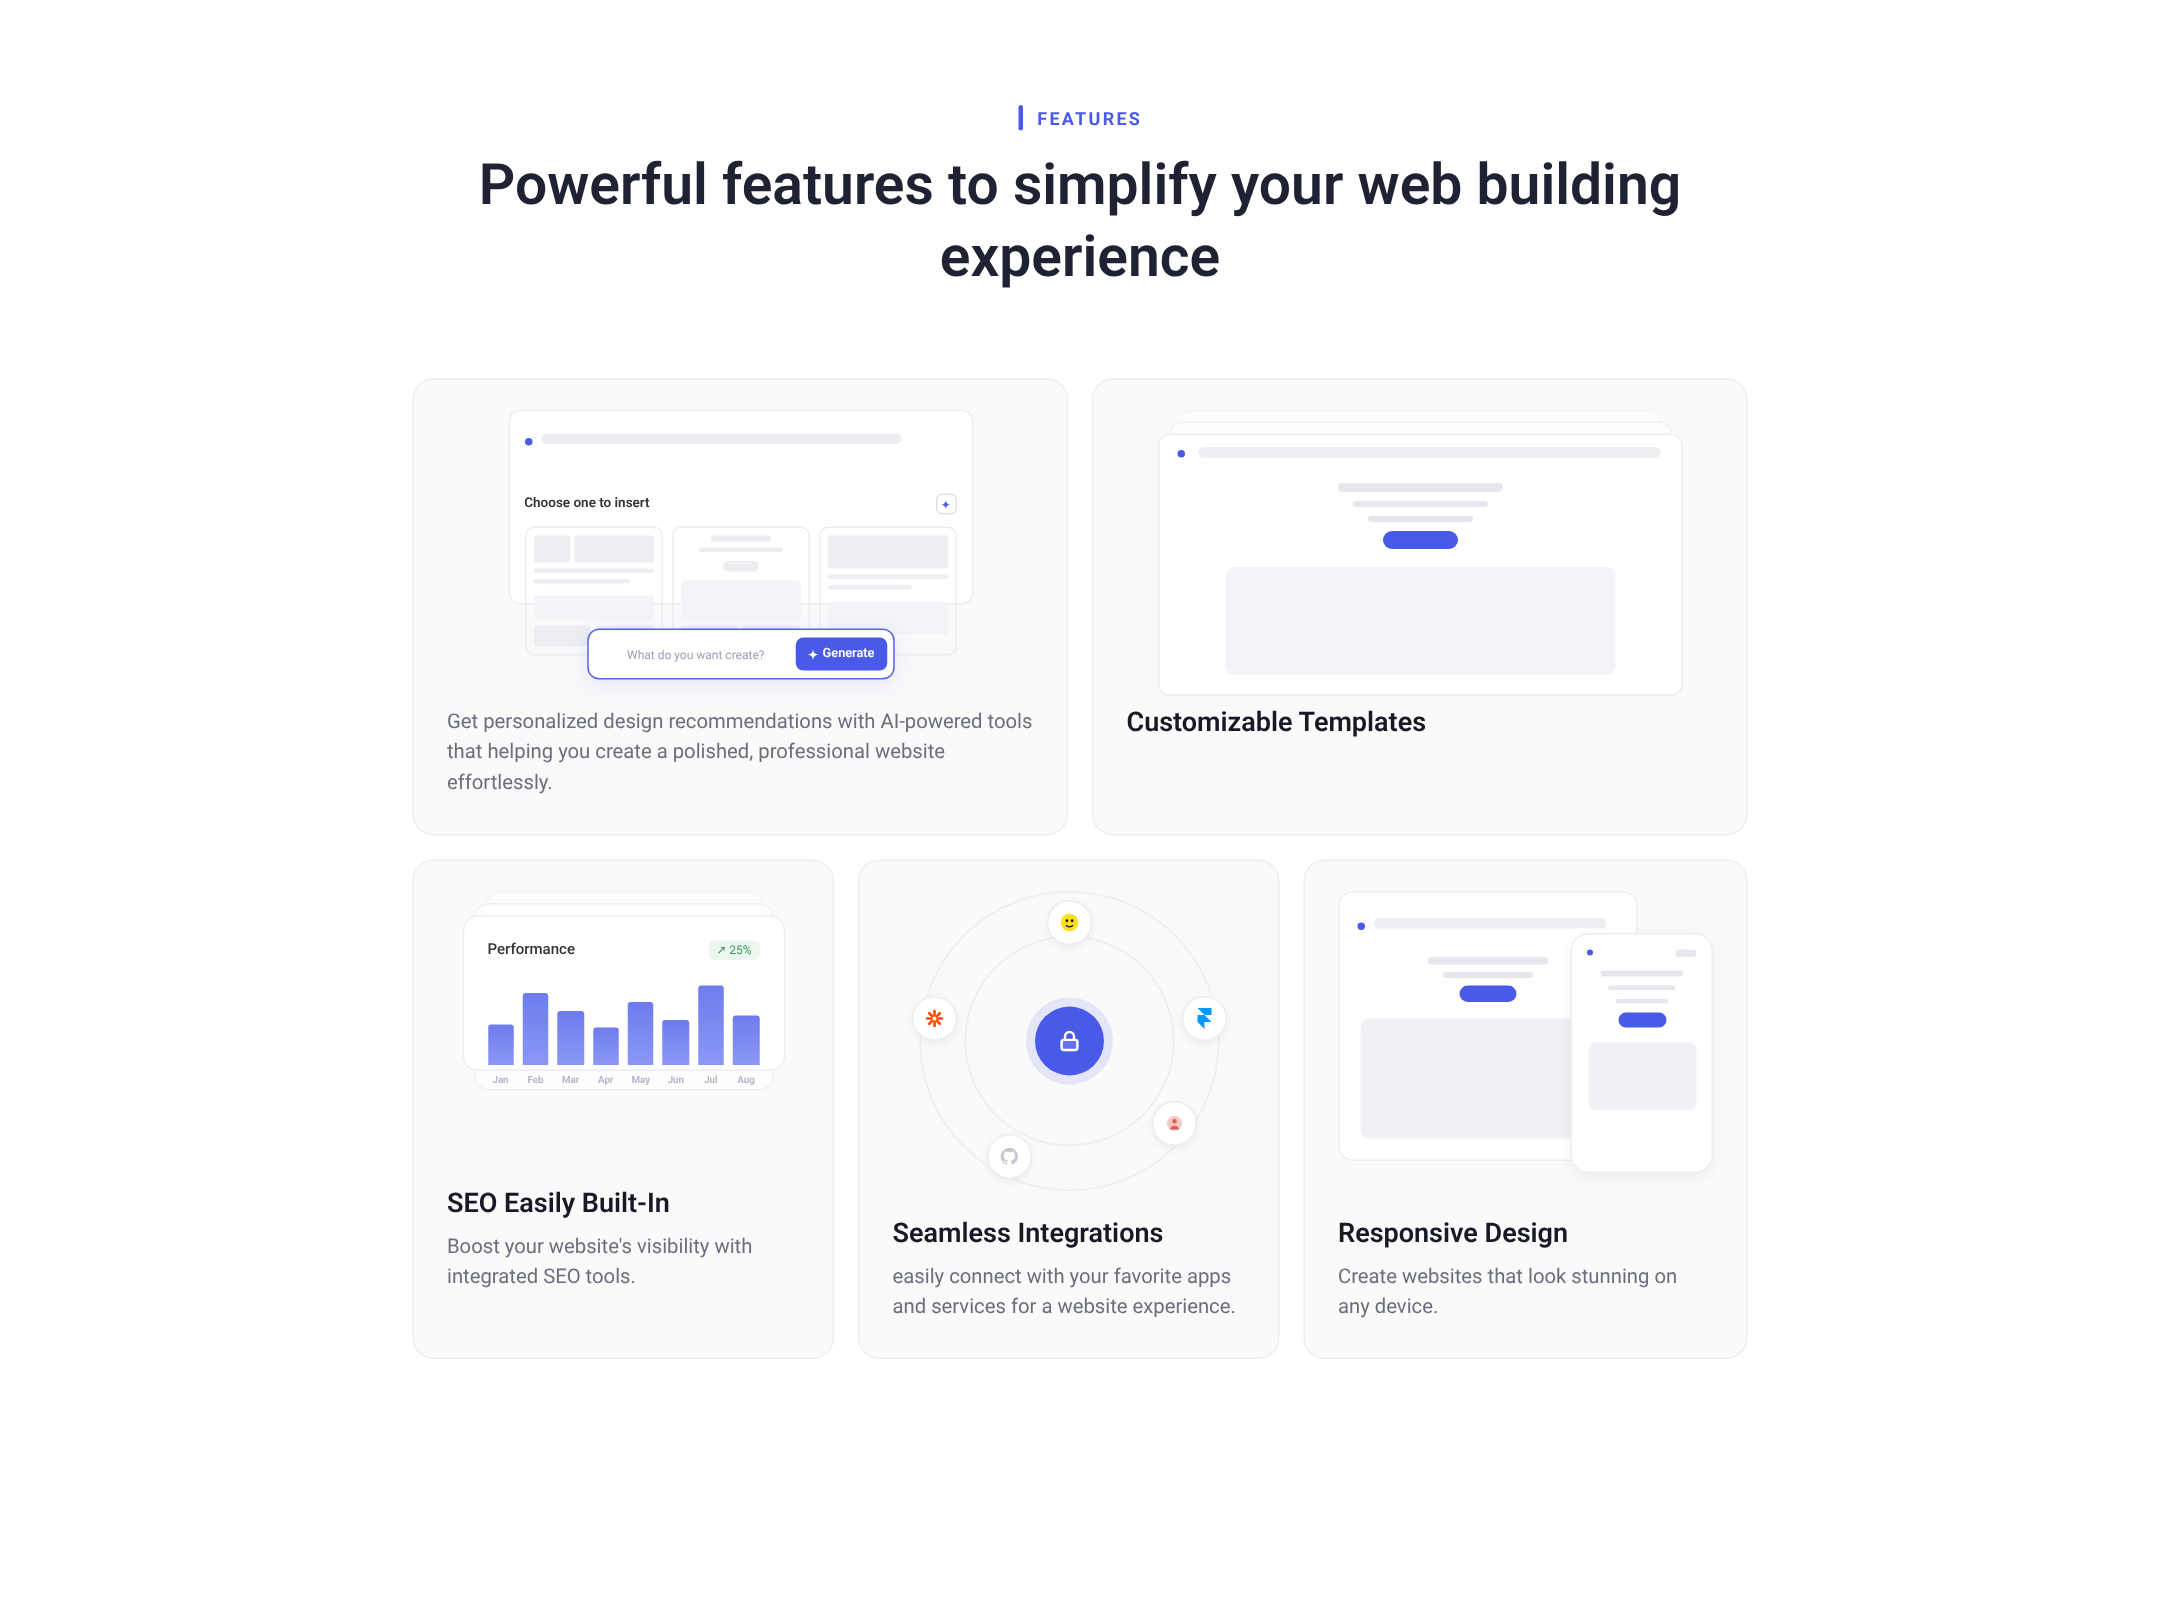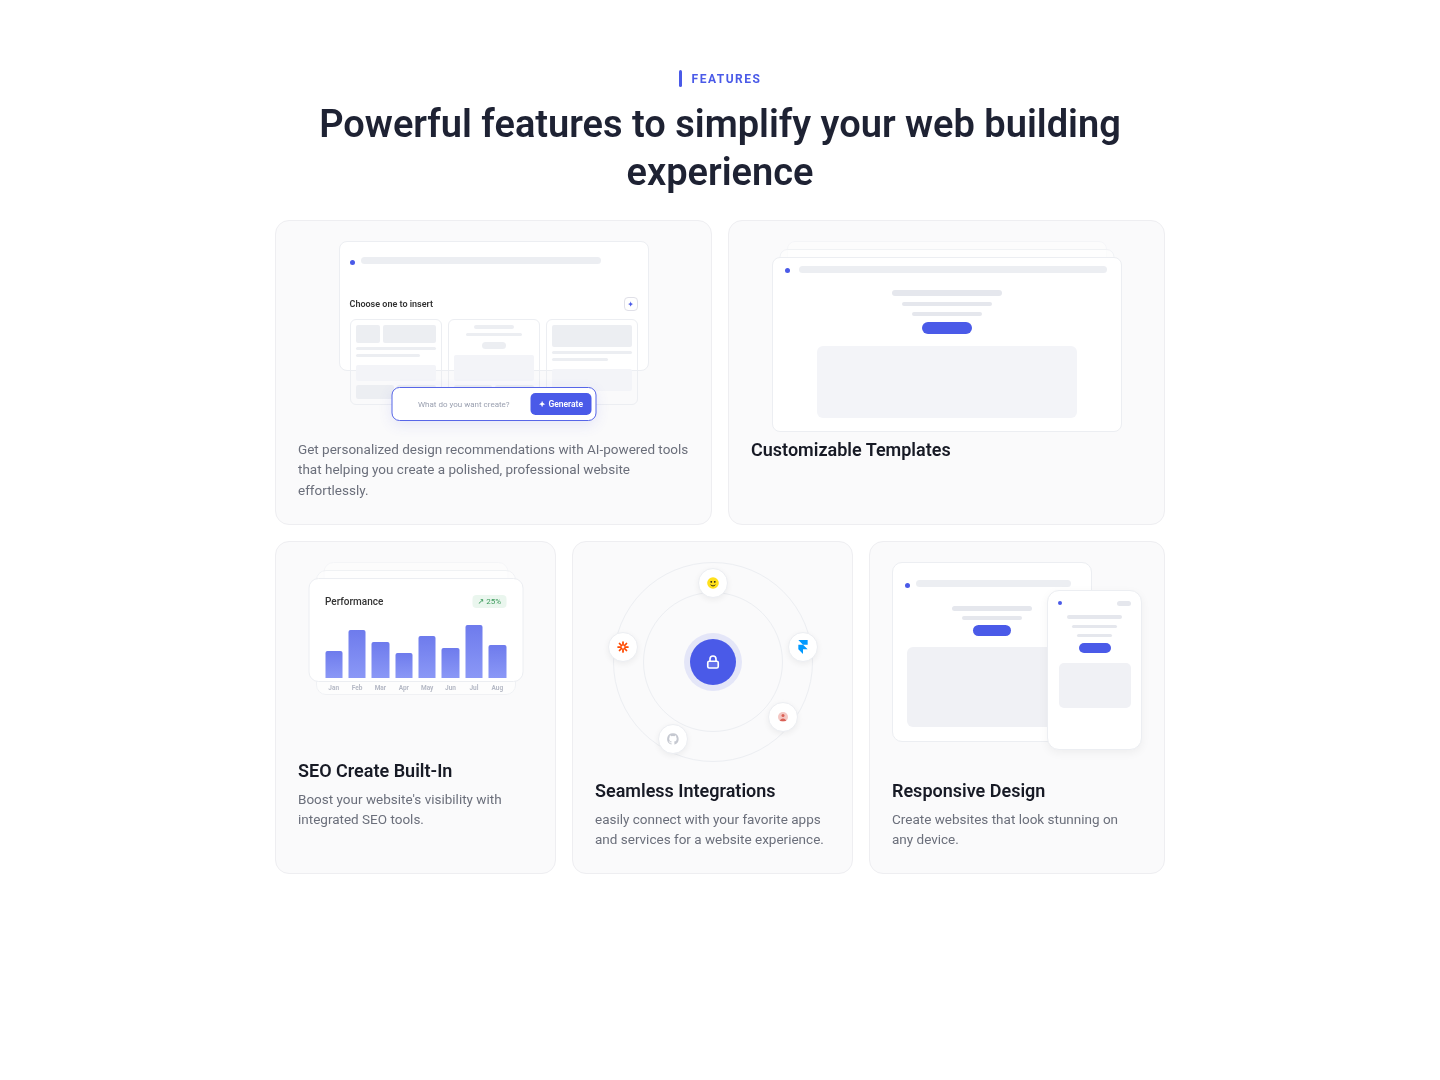--- a/index.html
+++ b/index.html
@@ -33,21 +33,21 @@
     font-weight: 700;
     letter-spacing: 1.5px;
     color: #4a5ae8;
   }
   h1.heading {
     font-size: 38px;
     font-weight: 600;
     text-align: center;
     color: #1e2233;
     line-height: 1.25;
-    margin-bottom: 24px;
+    margin-bottom: 56px;
   }
   .grid-top {
     display: grid;
     grid-template-columns: 1fr 1fr;
     gap: 16px;
     margin-bottom: 16px;
   }
   .grid-bottom {
     display: grid;
     grid-template-columns: 1fr 1fr 1fr;
@@ -368,21 +368,21 @@
                 <div class="month">Mar</div>
                 <div class="month">Apr</div>
                 <div class="month">May</div>
                 <div class="month">Jun</div>
                 <div class="month">Jul</div>
                 <div class="month">Aug</div>
               </div>
         </div>
       </div>
         </div>
-      <h3>SEO Create Built-In</h3>
+      <h3>SEO Easily Built-In</h3>
       <p>Boost your website's visibility with integrated SEO tools.</p>
     </div>
 
     <div class="card">
       <div class="illus">
           <div class="il-int">
         <div class="ring r1"></div>
         <div class="ring r2"></div>
         <div class="center">
           <svg width="18" height="18" viewBox="0 0 24 24" fill="none" stroke="#fff" stroke-width="2.2">

